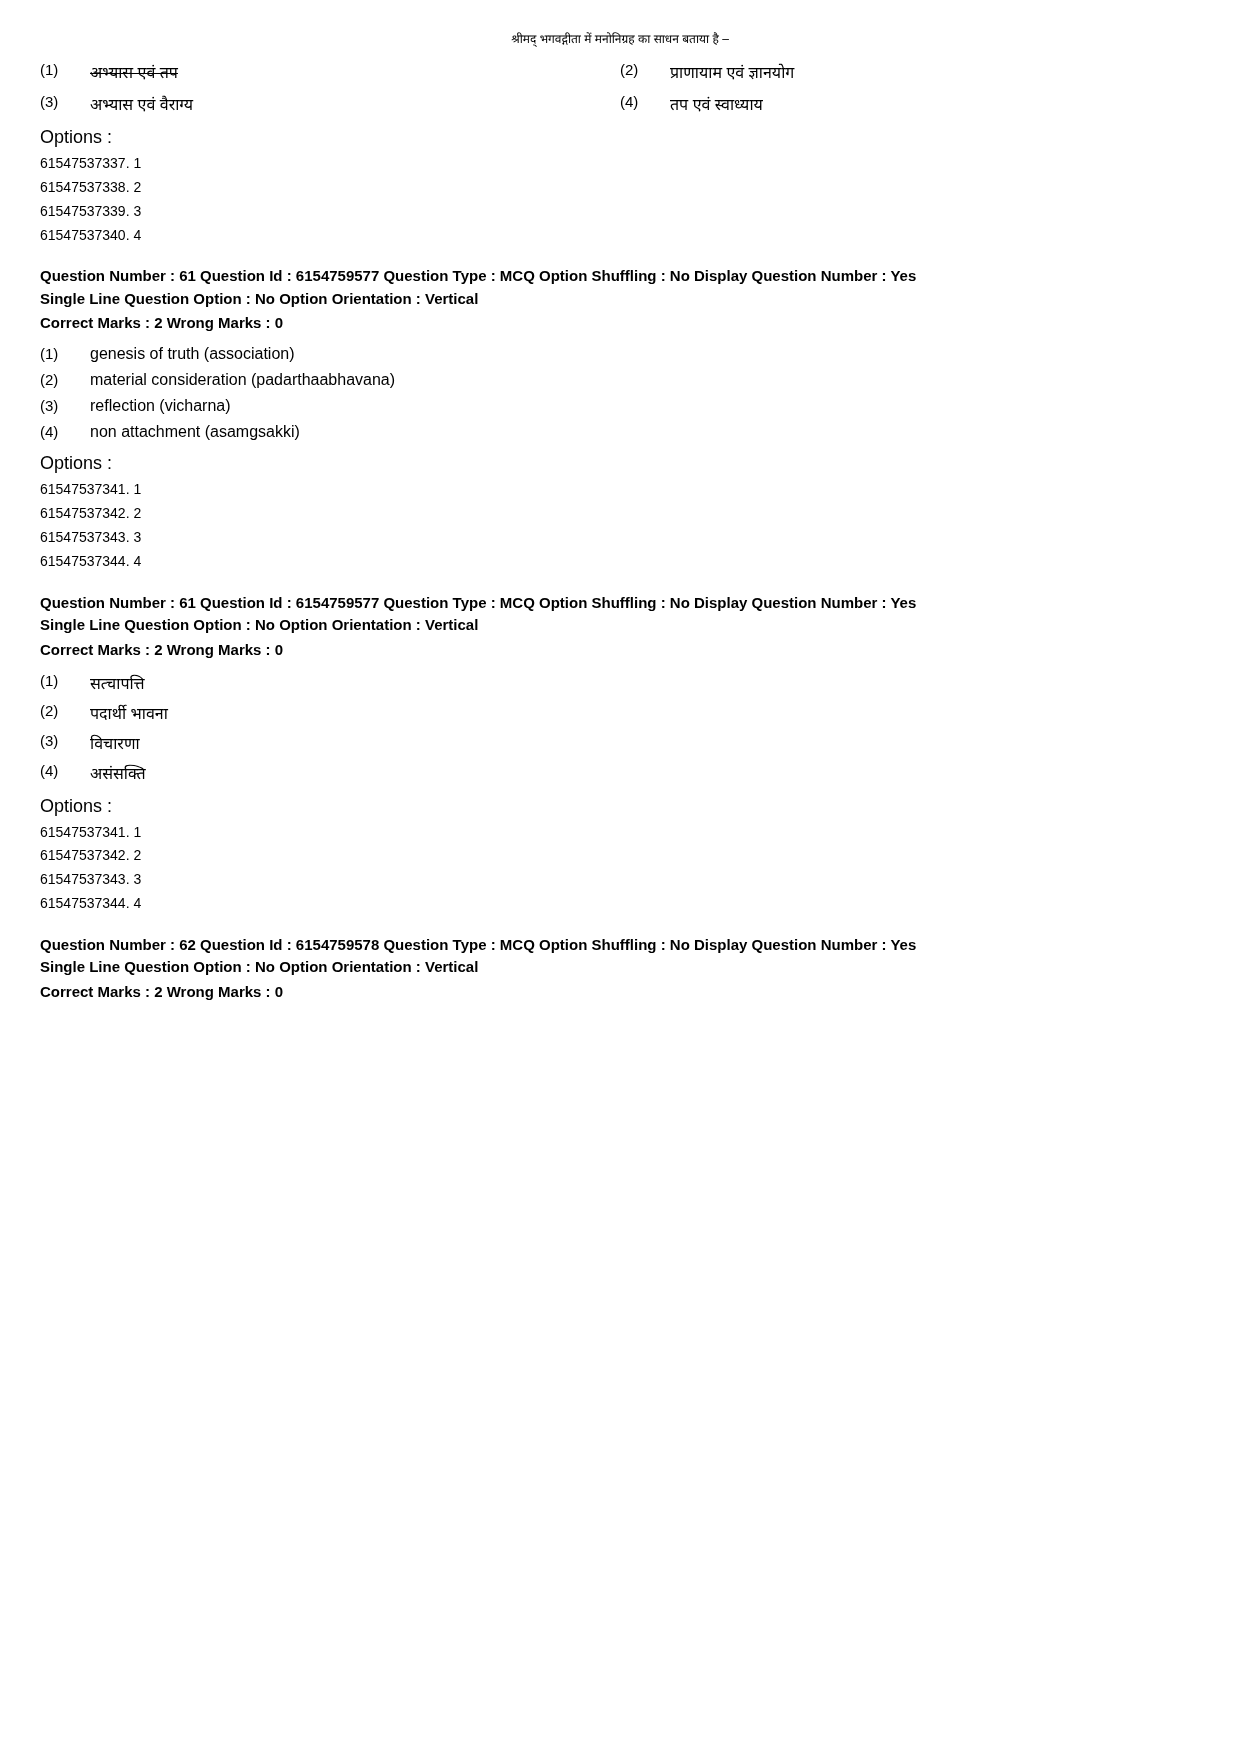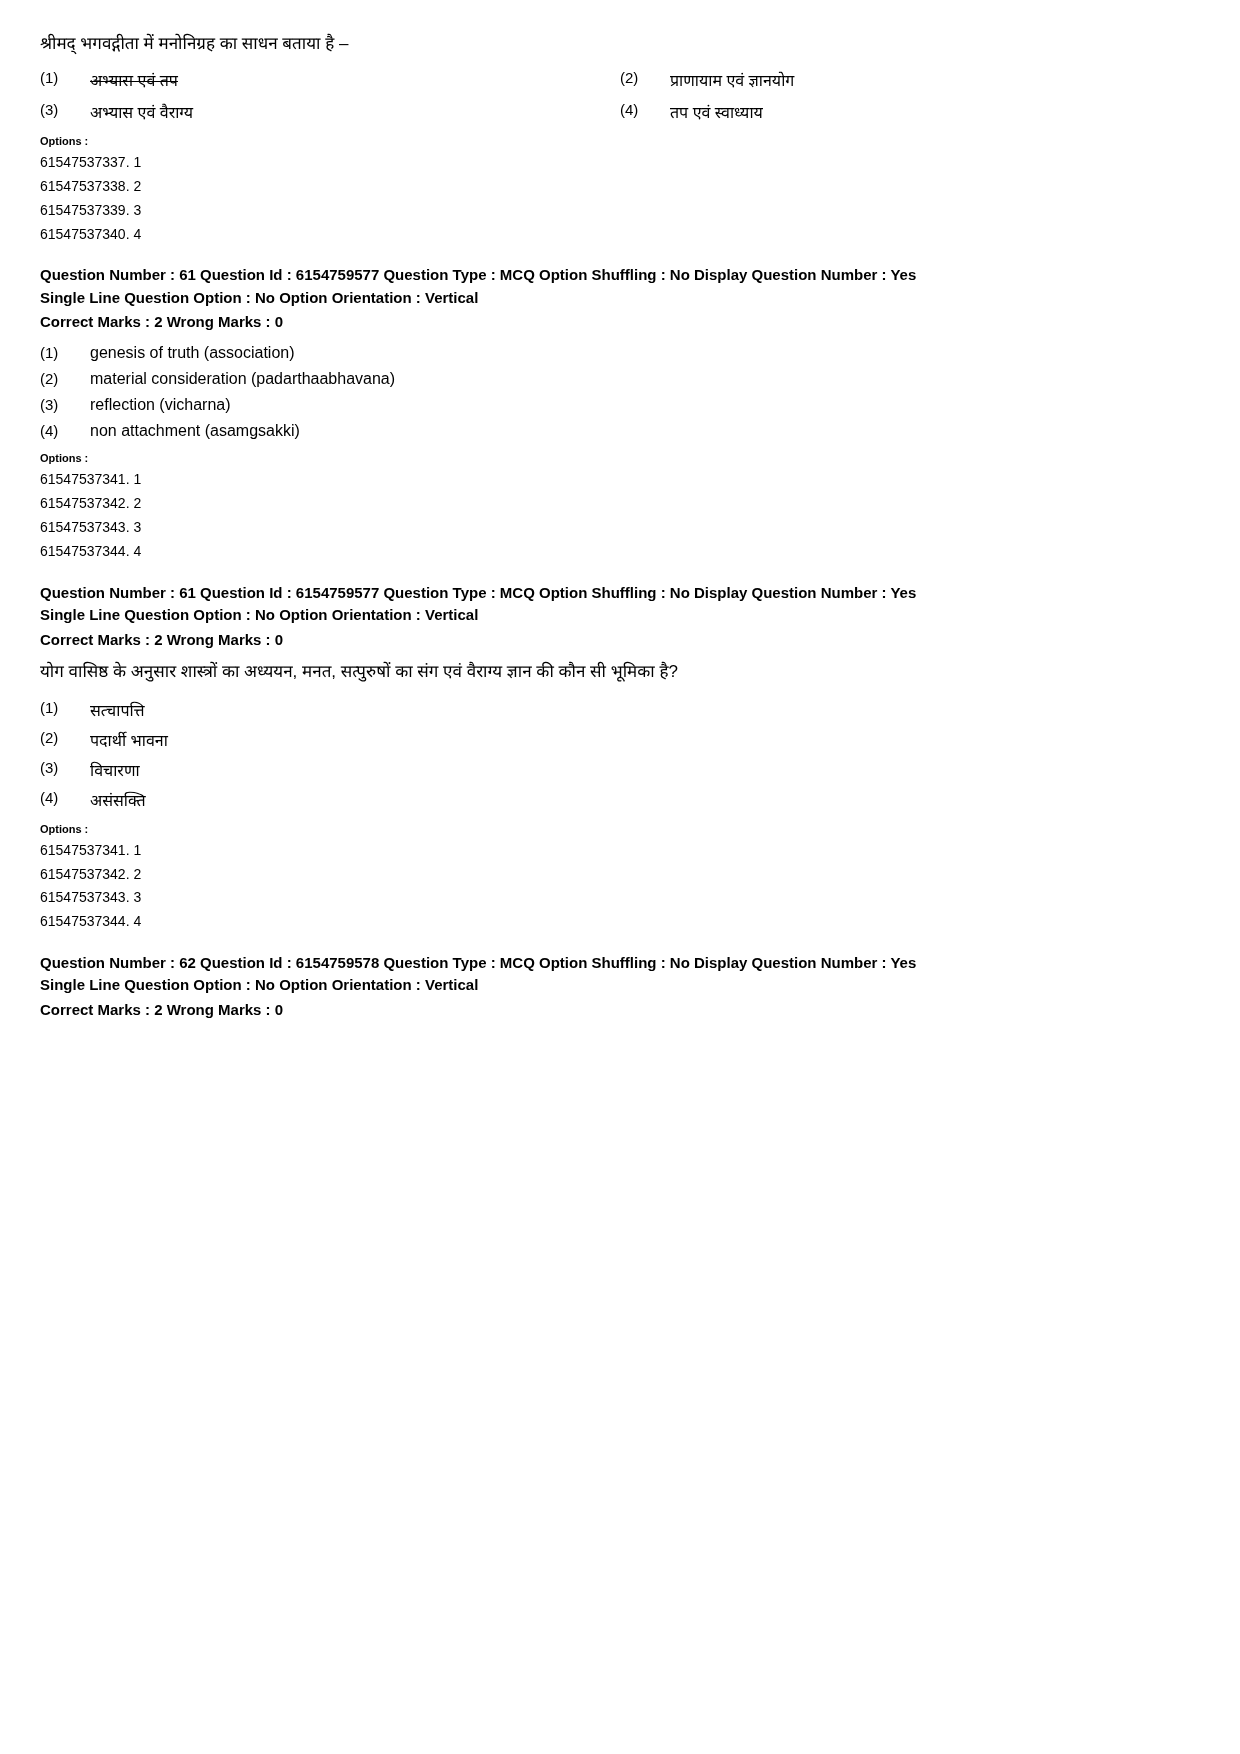--- a/index.html
+++ b/index.html
@@ -13,23 +13,24 @@
       font-size: 15px;
       color: #000000;
       width: 1240px;
       min-height: 1754px;
       padding: 30px 40px;
     }
     .question-block {
       margin-bottom: 18px;
     }
     .question-text {
-      font-size: 17px;
+      font-size: 12px;
       line-height: 1.6;
       margin-bottom: 10px;
+      text-align: center;
     }
     .options-grid {
       display: grid;
       grid-template-columns: 1fr 1fr;
       gap: 6px 0;
       margin-bottom: 10px;
     }
     .option-item {
       display: flex;
       align-items: flex-start;
@@ -37,22 +38,22 @@
       padding: 2px 0;
     }
     .option-number {
       min-width: 30px;
       font-size: 15px;
     }
     .option-text {
       font-size: 16px;
     }
     .options-label {
-      font-weight: bold;
-      font-size: 11px;
+      font-weight: normal;
+      font-size: 18px;
       margin-bottom: 2px;
       margin-top: 8px;
     }
     .option-code {
       font-size: 14px;
       line-height: 1.7;
     }
     .question-meta {
       font-size: 15px;
       font-weight: bold;
@@ -144,21 +145,20 @@
   </div>
 </div>
 
 <div class="question-meta">
   <div>Question Number : 61  Question Id : 6154759577  Question Type : MCQ  Option Shuffling : No  Display Question Number : Yes</div>
   <div>Single Line Question Option : No  Option Orientation : Vertical</div>
 </div>
 <div class="marks-info">Correct Marks : 2  Wrong Marks : 0</div>
 
 <div class="question-block">
-  <div class="question-text">योग वासिष्ठ के अनुसार शास्त्रों का अध्ययन, मनत, सत्पुरुषों का संग एवं वैराग्य ज्ञान की कौन सी भूमिका है?</div>
   <div class="single-options">
     <div class="single-option-item">
       <span class="option-number">(1)</span>
       <span class="option-text">सत्चापत्ति</span>
     </div>
     <div class="single-option-item">
       <span class="option-number">(2)</span>
       <span class="option-text">पदार्थी भावना</span>
     </div>
     <div class="single-option-item">

